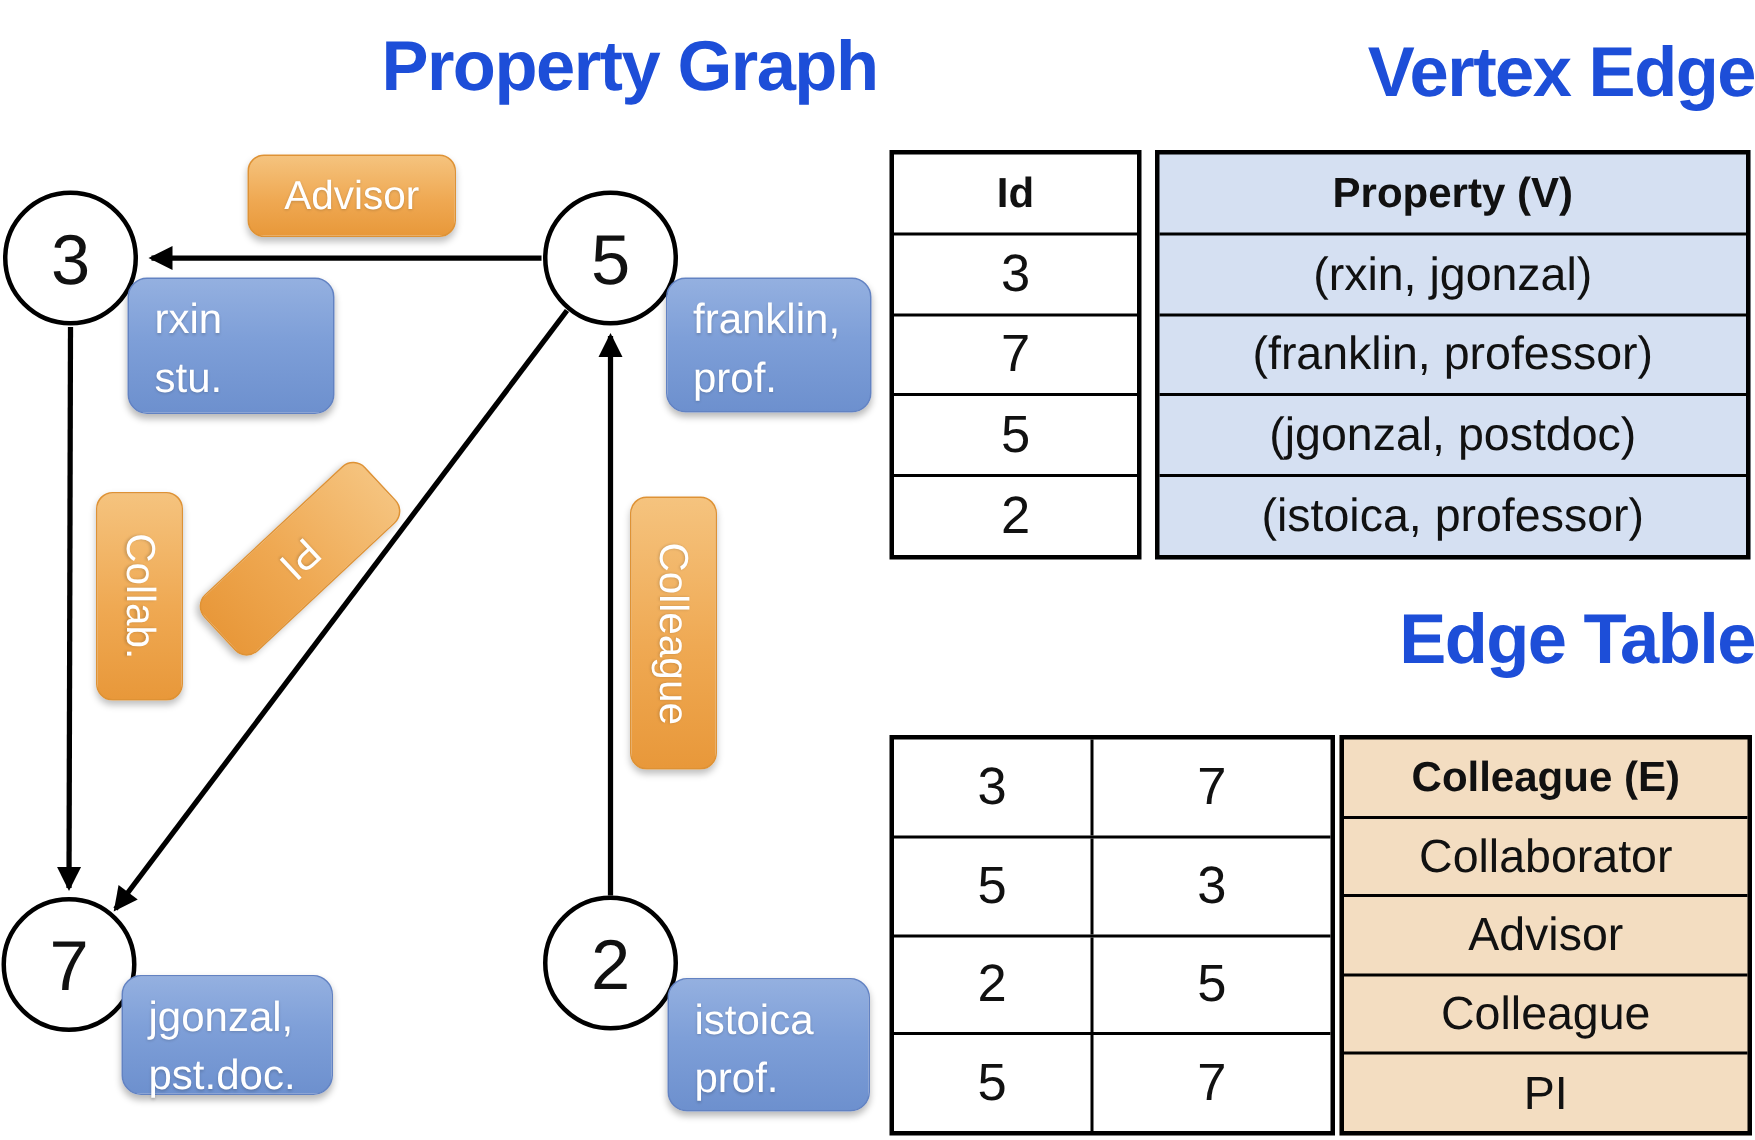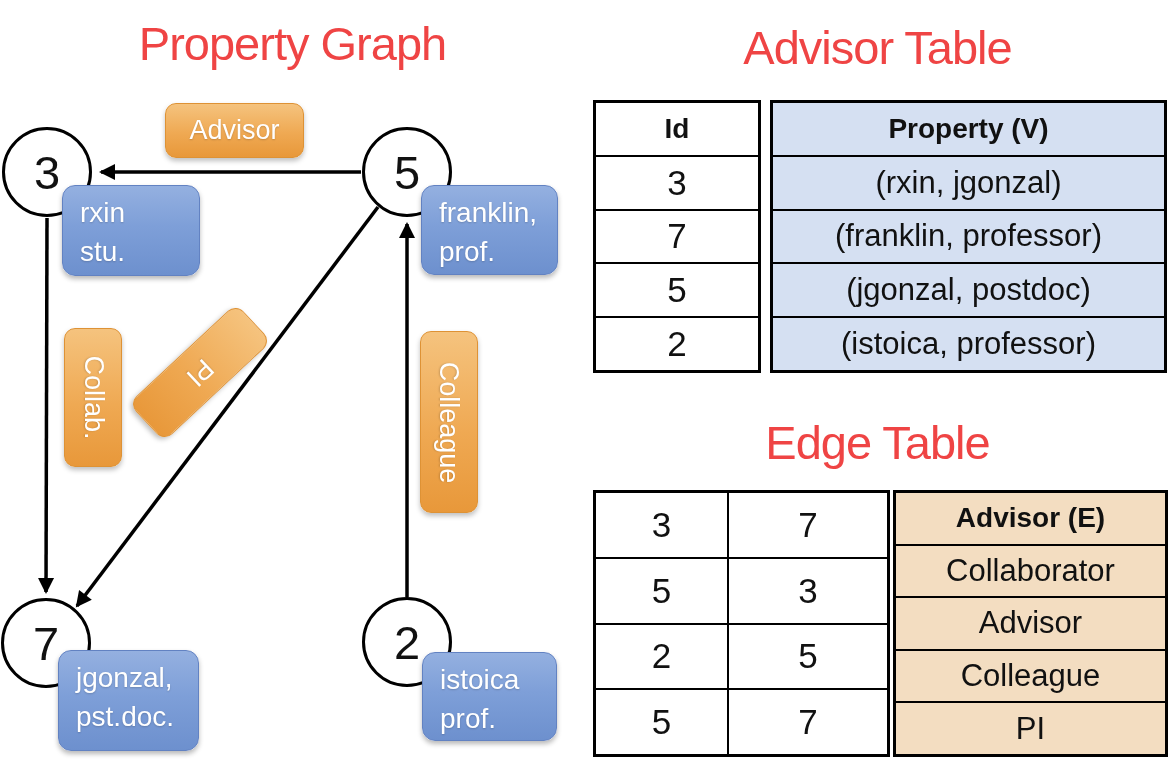--- a/index.html
+++ b/index.html
@@ -3,38 +3,39 @@
 <meta charset="utf-8">
 <style>
   html,body { margin:0; padding:0; background:#fff; }
   #canvas {
     position:relative; width:1170px; height:760px;
     background:#fff; overflow:hidden;
     font-family:"Liberation Sans","DejaVu Sans",sans-serif;
     color:#111;
   }
   .title {
-    position:absolute; text-align:center;
-    font-size:47px; font-weight:400; letter-spacing:-1px; color:#ef4444;
+    position:absolute; text-align:right;
+    font-size:47px; font-weight:700; letter-spacing:-1px; color:#1d4ed8;
   }
   
   .node {
     position:absolute; width:90px; height:90px; box-sizing:border-box;
     border:3.5px solid #000; border-radius:50%; background:#fff;
     display:flex; align-items:center; justify-content:center;
     font-size:47px; color:#111;
   }
   
   .vprop {
     position:absolute; box-sizing:border-box; border-radius:13px;
     background:linear-gradient(180deg,#94b0e0 0%,#7e9fd8 45%,#6d90ce 100%);
     border:1px solid #6282c2; color:#fff;
     font-size:28px; line-height:39px; padding:7px 6px 0 17px;
     box-shadow:0 3px 5px rgba(0,0,0,0.28);
     text-shadow:0 1px 2px rgba(0,0,0,0.18);
+    margin-left:23px;
   }
   .vprop span { display:block; }
   
   .elabel {
     position:absolute; box-sizing:border-box; border-radius:11px;
     background:linear-gradient(180deg,#f5c37e 0%,#efa953 55%,#e8983a 100%);
     border:1px solid #de9235; color:#fff;
     display:flex; align-items:center; justify-content:center;
     font-size:27px; box-shadow:0 3px 5px rgba(0,0,0,0.25);
     text-shadow:0 1px 2px rgba(0,0,0,0.18);
@@ -58,22 +59,22 @@
   .fill-peach { background:#f3ddc1; }
   #eg-left .cell + .cell { border-left:2px solid #000; }
   svg { position:absolute; left:0; top:0; pointer-events:none; }
 </style>
 </head>
 <body>
 
 <div id="canvas">
 
   <div class="title" style="left:0;top:16px;width:585px;">Property Graph</div>
-  <div class="title" style="left:585px;top:20px;width:585px;">Advisor Table</div>
-  <div class="title" style="left:585px;top:415px;width:585px;">Edge Table</div>
+  <div class="title" style="left:585px;top:20px;width:585px;">Vertex Edge</div>
+  <div class="title" style="left:585px;top:398px;width:585px;">Edge Table</div>
 
   <svg width="585" height="760">
     <defs>
       <marker id="arrow" markerUnits="userSpaceOnUse" markerWidth="20" markerHeight="20" refX="15" refY="9" orient="auto">
         <path d="M1,1 L17,9 L1,17 z" fill="#000"></path>
       </marker>
     </defs>
     <line x1="361" y1="172" x2="101" y2="172" stroke="#000" stroke-width="3.5" marker-end="url(#arrow)"></line>
     <line x1="47" y1="218" x2="46" y2="592" stroke="#000" stroke-width="3.5" marker-end="url(#arrow)"></line>
     <line x1="378" y1="207" x2="77" y2="606" stroke="#000" stroke-width="3.5" marker-end="url(#arrow)"></line>
@@ -94,21 +95,21 @@
   </div>
 
   <div class="vprop" style="left:62px;top:185px;width:138px;height:91px;">
     <span>rxin</span>
     <span>stu.</span>
   </div>
   <div class="vprop" style="left:421px;top:185px;width:137px;height:90px;">
     <span>franklin,</span>
     <span>prof.</span>
   </div>
-  <div class="vprop" style="left:58px;top:650px;width:141px;height:101px;">
+  <div class="vprop" style="left:58px;top:650px;width:141px;height:80px;">
     <span>jgonzal,</span>
     <span>pst.doc.</span>
   </div>
   <div class="vprop" style="left:422px;top:652px;width:135px;height:89px;">
     <span>istoica</span>
     <span>prof.</span>
   </div>
 
   <div class="elabel" style="left:165px;top:103px;width:139px;height:55px;">
     <span>Advisor</span>
@@ -173,21 +174,21 @@
       <div class="cell num">5</div>
     </div>
     <div class="trow">
       <div class="cell num" style="flex:0 0 45%;">5</div>
       <div class="cell num">7</div>
     </div>
   </div>
 
   <div class="subtable fill-peach" id="eg-prop" style="left:893px;top:490px;width:275px;height:267px;">
     <div class="trow hdr">
-        <div class="cell">Advisor (E)</div>
+        <div class="cell">Colleague (E)</div>
       </div>
     <div class="trow">
         <div class="cell">Collaborator</div>
       </div>
     <div class="trow">
         <div class="cell">Advisor</div>
       </div>
     <div class="trow">
         <div class="cell">Colleague</div>
       </div>

